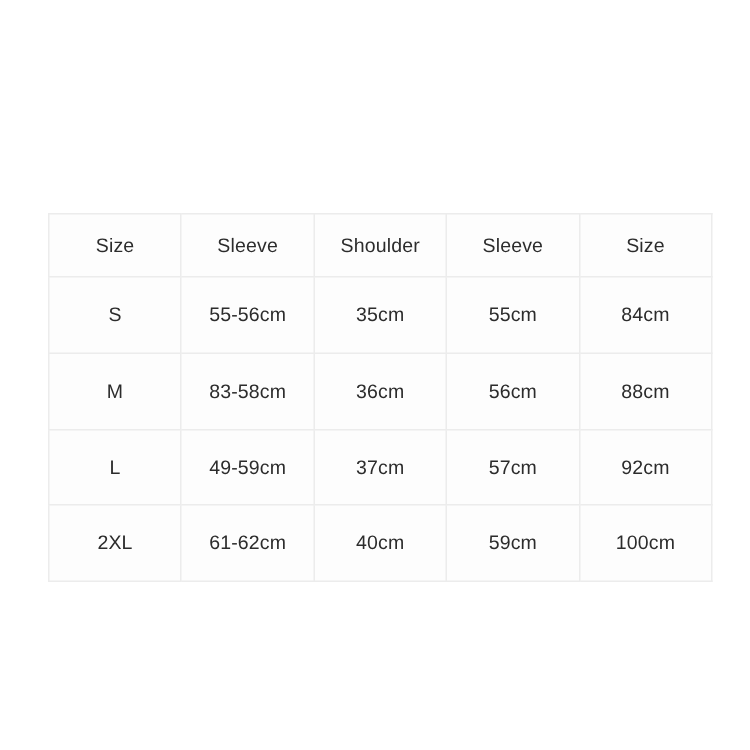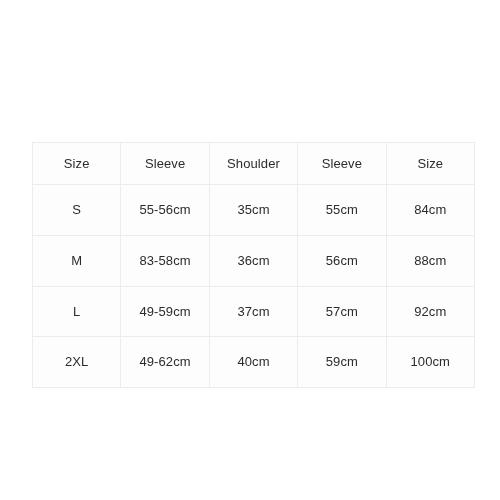--- a/index.html
+++ b/index.html
@@ -95,21 +95,21 @@
         </tr>
         <tr>
           <td>L</td>
           <td>49-59cm</td>
           <td>37cm</td>
           <td>57cm</td>
           <td>92cm</td>
         </tr>
         <tr>
           <td>2XL</td>
-          <td>49-62cm</td>
+          <td>61-62cm</td>
           <td>40cm</td>
           <td>59cm</td>
           <td>100cm</td>
         </tr>
       </tbody>
     </table>
   </div>
 </div>
 
 </body></html>

